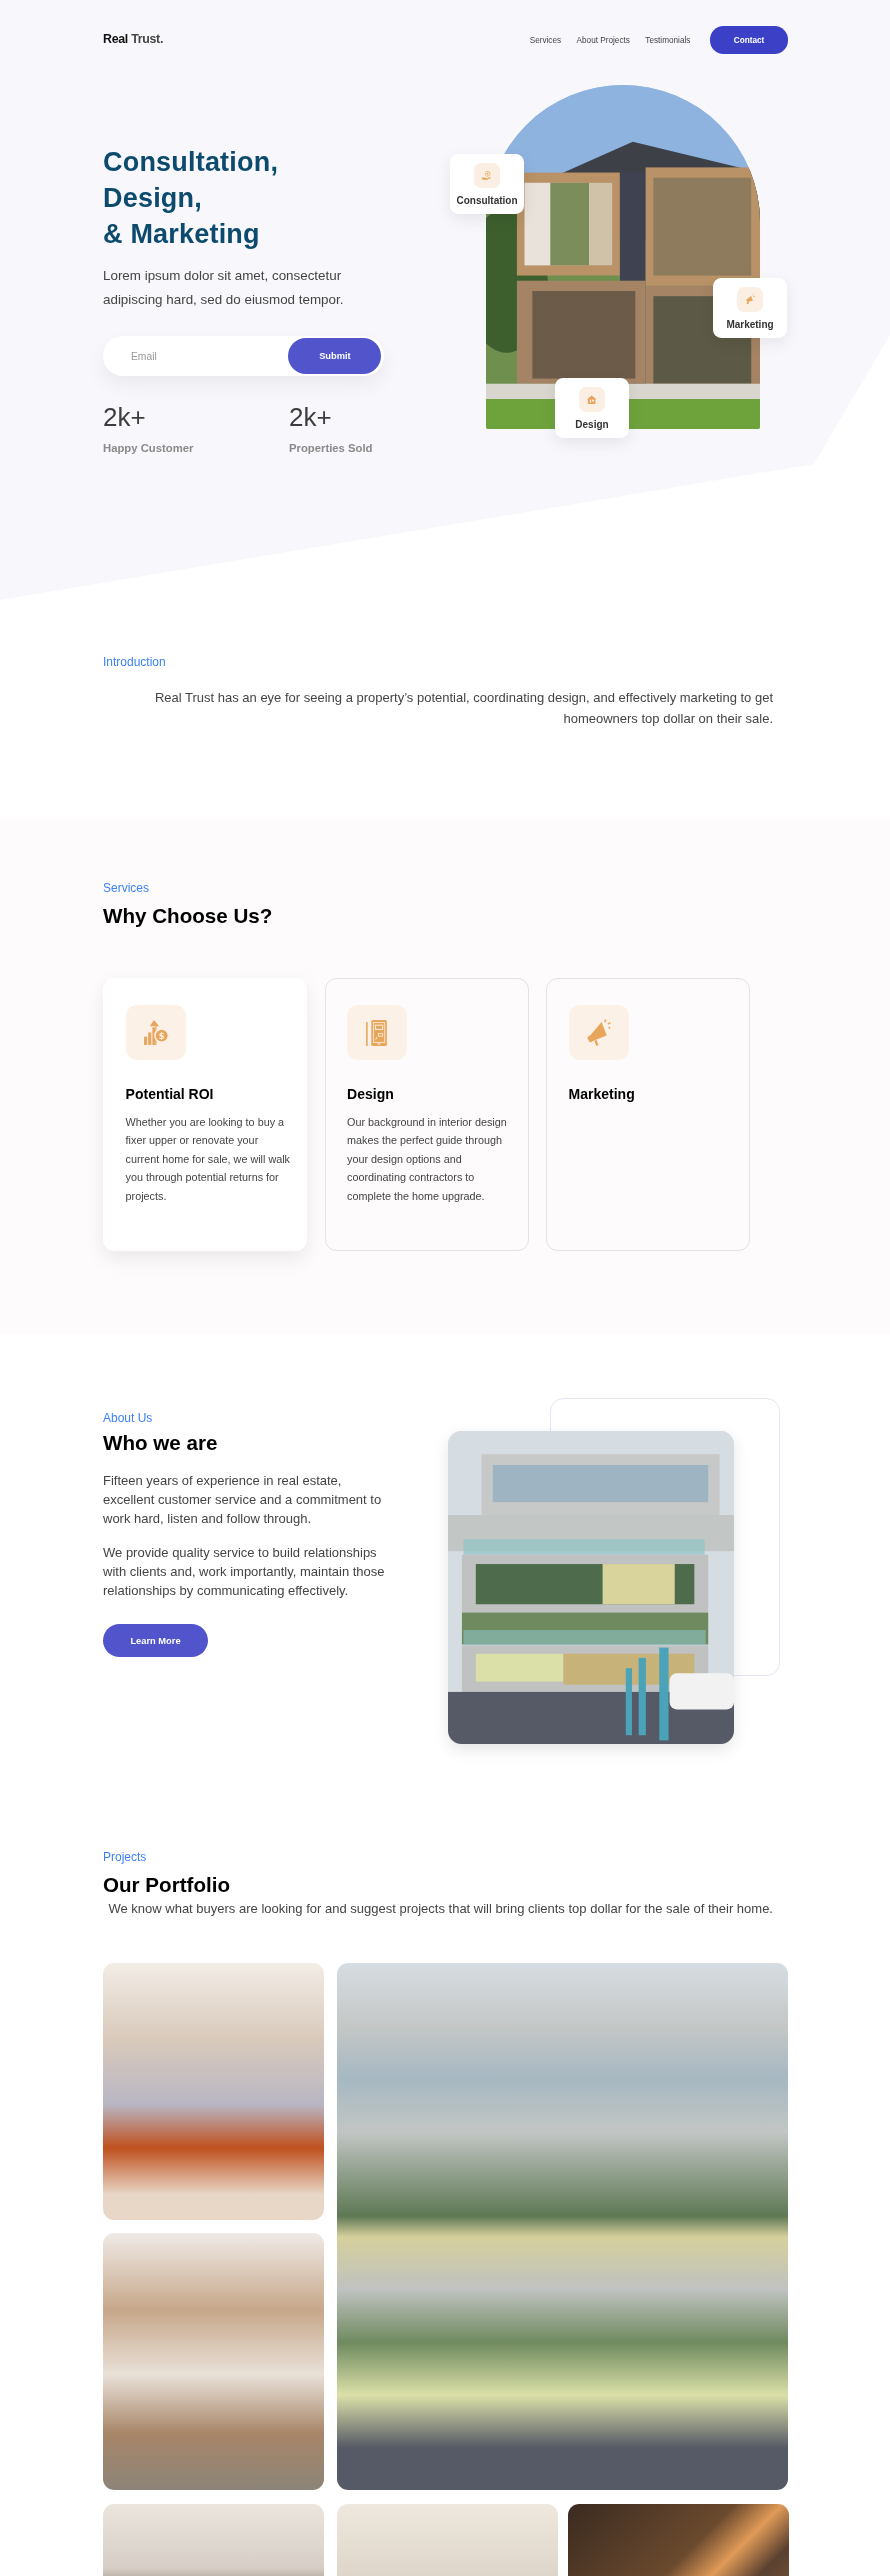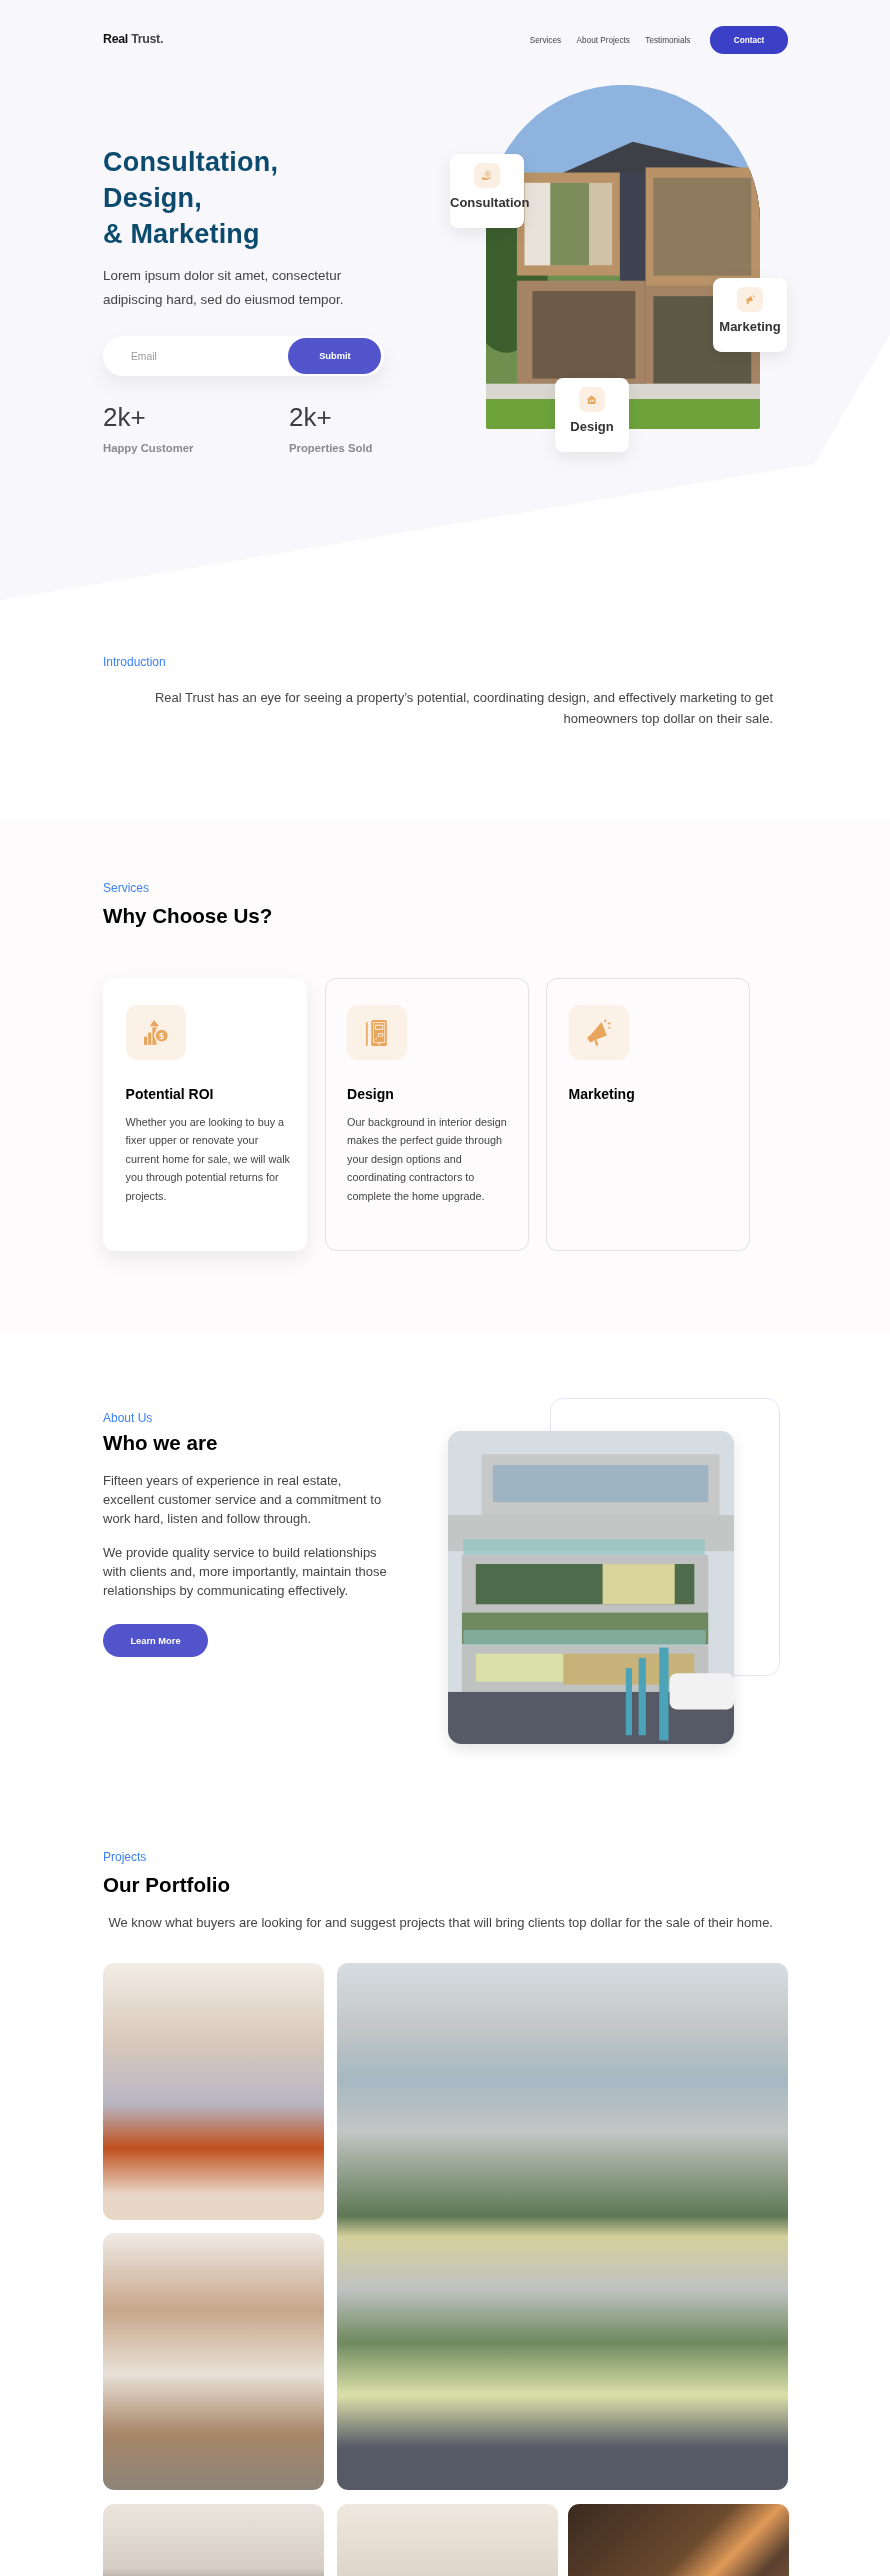--- a/index.html
+++ b/index.html
@@ -30,21 +30,21 @@
   .submit-btn { position: absolute; right: 2.6px; top: 2.1px; width: 93px; height: 36px; border: none; border-radius: 18.5px; background: #5154cb; color: #fff; font-size: 9.3px; font-weight: 700; cursor: pointer; }
   .stat { position: absolute; top: 402px; }
   .stat-num { font-size: 26px; font-weight: 400; color: #3d3d3d; line-height: 31px; }
   .stat-label { font-size: 11.3px; color: #8a8a8a; font-weight: 600; margin-top: 9.3px; }
 
   .hero-img { position: absolute; left: 486px; top: 85px; width: 274px; height: 344px; border-radius: 137px 137px 3.1px 3.1px; overflow: hidden;
               background: linear-gradient(180deg, #87aede 0%, #a9c4e6 18%, #c9d4dc 32%, #6f6a62 40%, #7d6a52 60%, #5d6c4c 80%, #6e9a3c 90%, #5f8d34 100%); }
   .house { position: absolute; inset: 0; }
   .float-card { position: absolute; width: 74px; background: #fff; border-radius: 8.2px; box-shadow: 0 5.2px 15.5px rgba(0,0,0,0.08); text-align: center; padding-top: 9.3px; z-index: 4; }
   .float-icon { width: 26px; height: 25px; border-radius: 7.2px; background: #fbeee2; margin: 0 auto; display: flex; align-items: center; justify-content: center; }
-  .float-label { font-size: 13px; color: #333; font-weight: 600; margin-top: 7.2px; padding-bottom: 18px; }
+  .float-label { font-size: 10px; color: #333; font-weight: 600; margin-top: 7.2px; padding-bottom: 8px; }
 
   
   .intro { position: relative; height: 180px; }
   .eyebrow { font-size: 12px; color: #3b82f6; font-weight: 400; }
   .h2 { font-size: 20.6px; color: #000; font-weight: 700; margin-top: 11.3px; }
   .lead { font-size: 13px; color: #444; line-height: 20.6px; margin-top: 19.6px; width: 670px; text-align: right; }
 
   
   .services { background: #fdfbfb; padding-top: 5.2px; height: 515px; }
   .cards { display: flex; gap: 17.5px; margin-top: 50px; }
@@ -218,21 +218,21 @@
       </div>
     </div>
   </div>
 </section>
 
 <section class="about">
   <div class="about-text" style="top:77px;">
     <div class="eyebrow">About Us</div>
     <h2 class="about-h2">Who we are</h2>
     <p class="about-p">Fifteen years of experience in real estate, excellent customer service and a commitment to work hard, listen and follow through.</p>
-    <p class="about-p">We provide quality service to build relationships with clients and, more importantly, maintain those relationships by communicating effectively.</p>
+    <p class="about-p">We provide quality service to build relationships with clients and, work importantly, maintain those relationships by communicating effectively.</p>
     <button class="learn-btn">Learn More</button>
   </div>
   <div class="about-outline" style="top:64px;"></div>
   <div class="about-img" style="top:97px;">
     <svg viewBox="0 0 555 607" width="286" height="313" preserveAspectRatio="none">
       <rect width="555" height="607" fill="#d6dde2"></rect>
       <rect x="65" y="45" width="462" height="118" fill="#c7c9c8"></rect>
       <rect x="87" y="66" width="418" height="72" fill="#9fb4c2"></rect>
       <rect x="0" y="163" width="555" height="70" fill="#c2c6c4"></rect>
       <rect x="30" y="210" width="468" height="30" fill="#8ec3c5" opacity="0.7"></rect>
@@ -250,21 +250,21 @@
       <rect x="410" y="420" width="18" height="180" fill="#4aa3b8"></rect>
       <rect x="430" y="470" width="125" height="70" rx="14" fill="#f2f2f2"></rect>
     </svg>
   </div>
 </section>
 
 <section class="portfolio" style="height:1010px;">
   <div style="position:absolute; left:103px; top:57px; width:685px;">
     <div class="eyebrow">Projects</div>
     <h2 class="h2" style="margin-top:9.3px;">Our Portfolio</h2>
-    <p class="lead" style="margin-top:16px;">We know what buyers are looking for and suggest projects that will bring clients top dollar for the sale of their home.</p>
+    <p class="lead" style="margin-top:2px;">We know what buyers are looking for and suggest projects that will bring clients top dollar for the sale of their home.</p>
   </div>
 
   <div class="gallery">
     <div class="g-img" style="left:0; top:0; width:221px; height:257px; background:linear-gradient(180deg,#f2ede6 0%,#d9c9bb 30%,#b8b6c4 55%,#c0501e 72%,#e8d6c6 90%);"></div>
     <div class="g-img" style="left:234px; top:0; width:451px; height:527px; background:linear-gradient(180deg,#d6dde2 0%,#c4c7c6 12%,#a6b8c2 22%,#c2c6c4 32%,#5e7854 48%,#d6d09c 52%,#bfc2c0 62%,#6f8a5f 72%,#dbe0a8 82%,#565a66 92%);"></div>
     <div class="g-img" style="left:0; top:270px; width:221px; height:257px; background:linear-gradient(180deg,#efeae6 0%,#c7a78a 30%,#e9e1d8 55%,#a88668 78%,#8c8478 100%);"></div>
     <div class="g-img" style="left:0; top:541px; width:221px; height:257px; background:linear-gradient(180deg,#ebe5de 0%,#d6cec6 25%,#6b5240 40%,#e6ded4 62%,#5d3e2a 80%,#7a5236 100%);"></div>
     <div class="g-img" style="left:234px; top:541px; width:221px; height:257px; background:linear-gradient(180deg,#efe8de 0%,#dcd4c8 30%,#c9c4b8 50%,#8fa2a8 65%,#b0b6b6 80%,#c8c8c8 100%);"></div>
     <div class="g-img" style="left:465px; top:541px; width:221px; height:257px; background:linear-gradient(135deg,#3a2a20 0%,#6b4a2e 35%,#e09a58 45%,#5a4030 55%,#a07446 80%,#2e241c 100%);"></div>
   </div>

